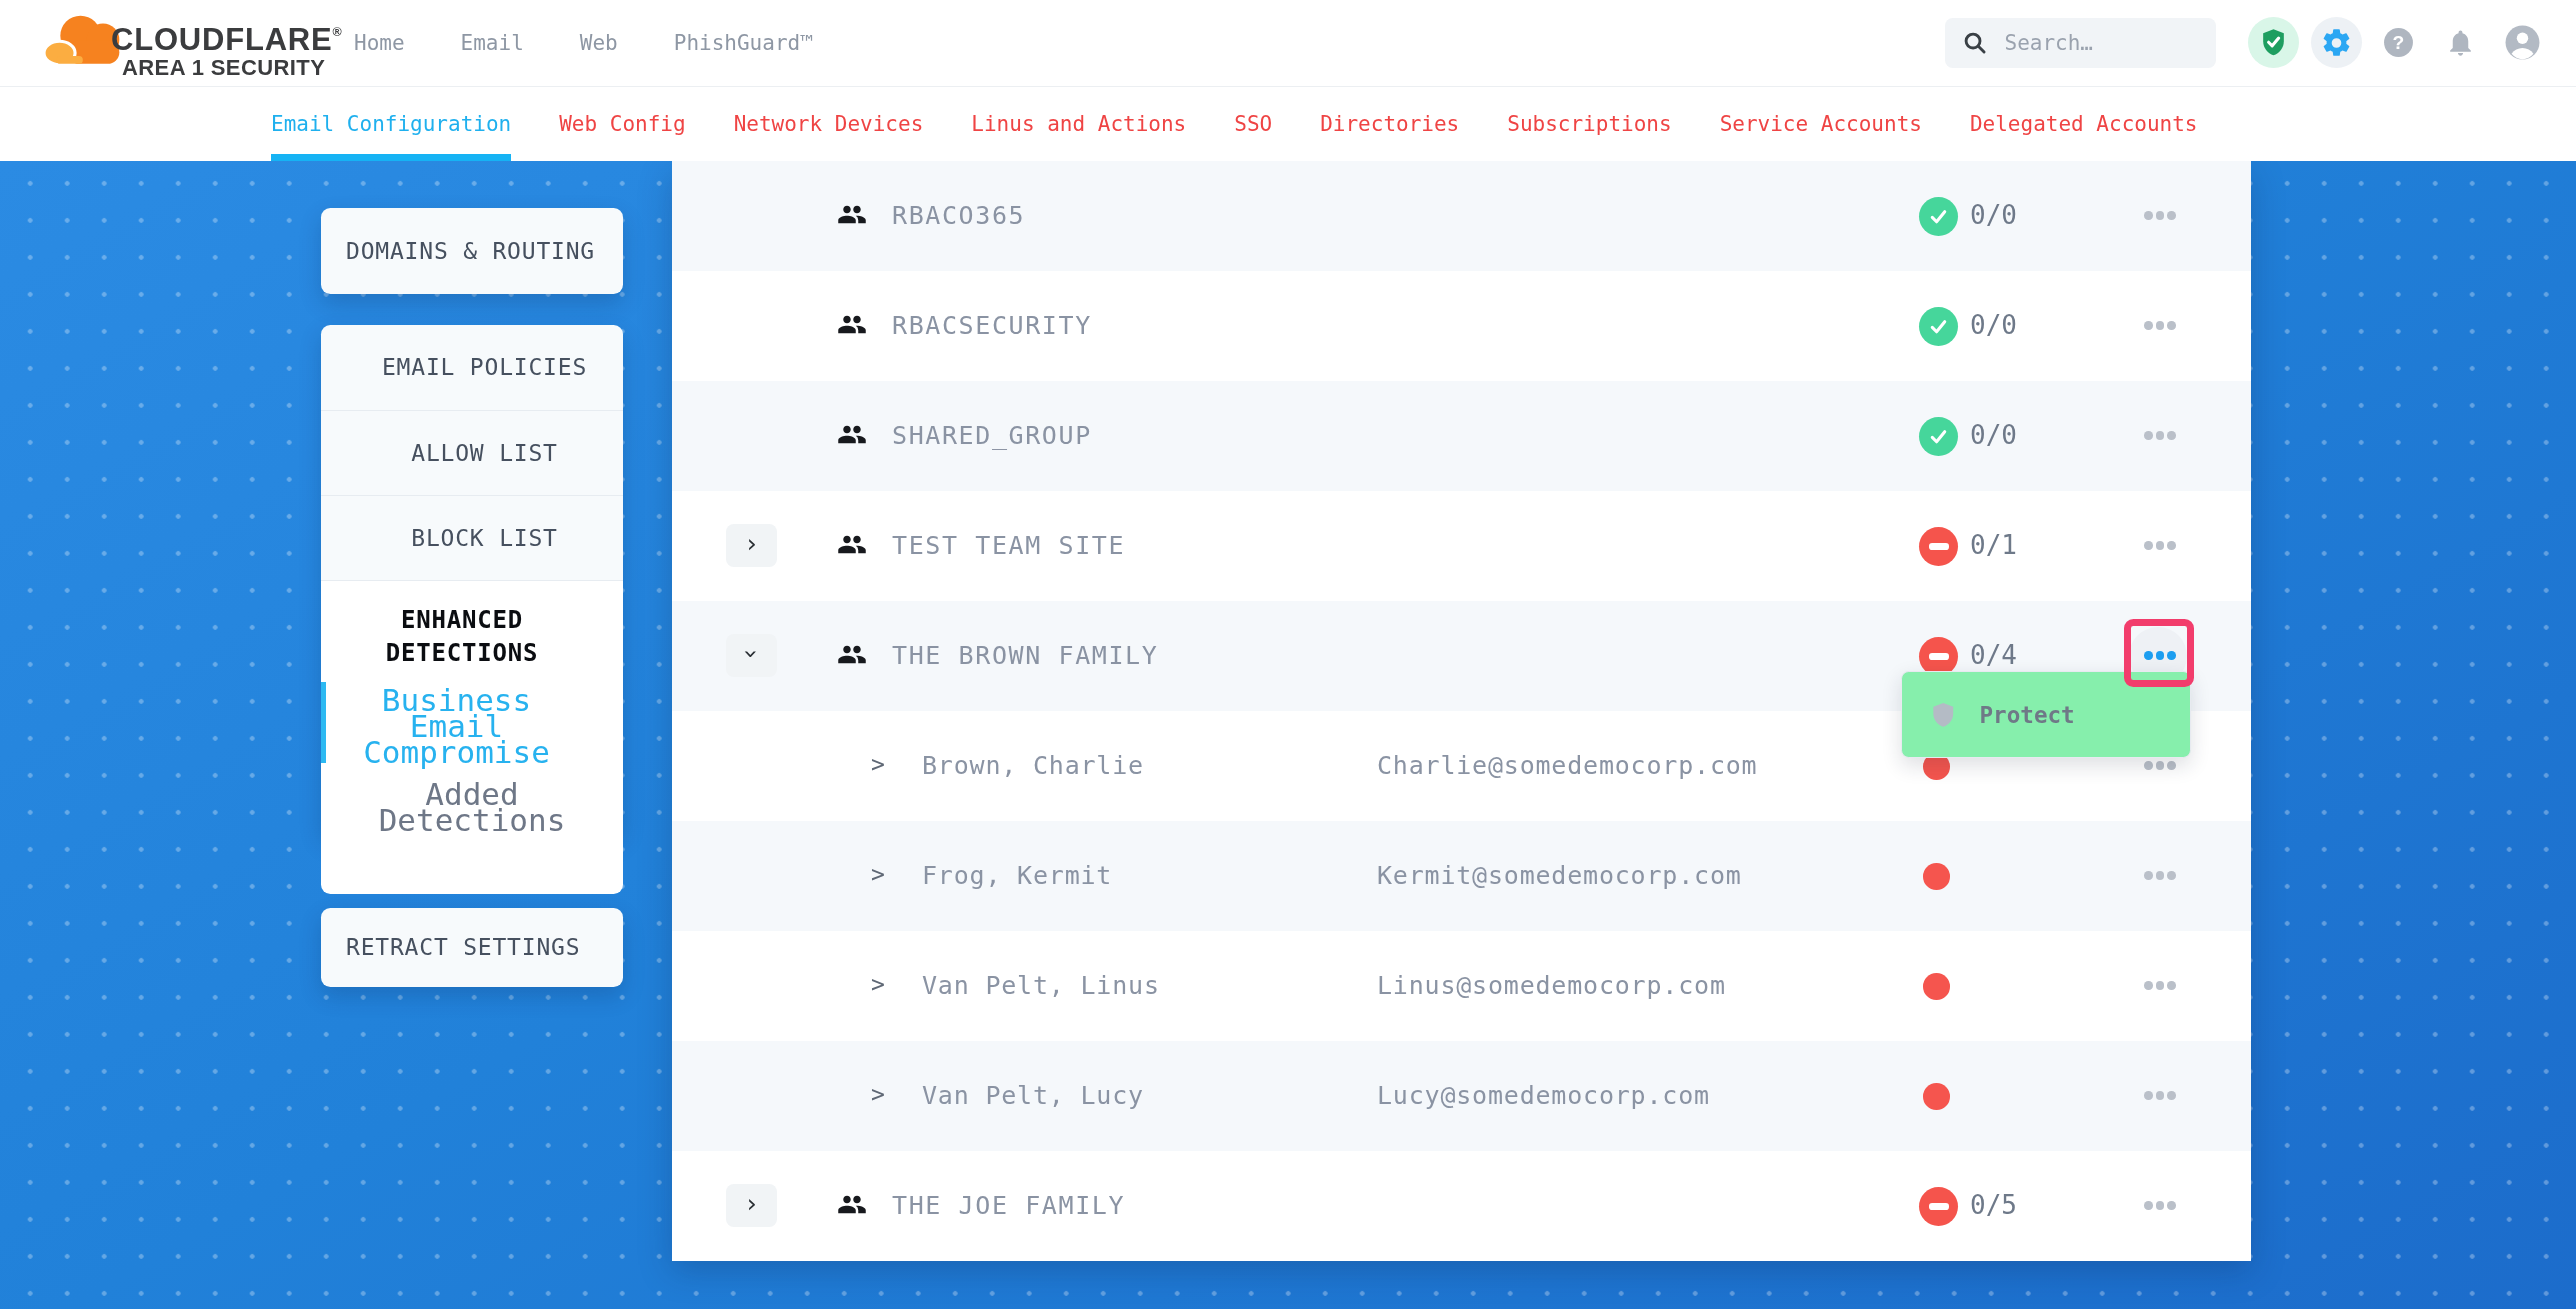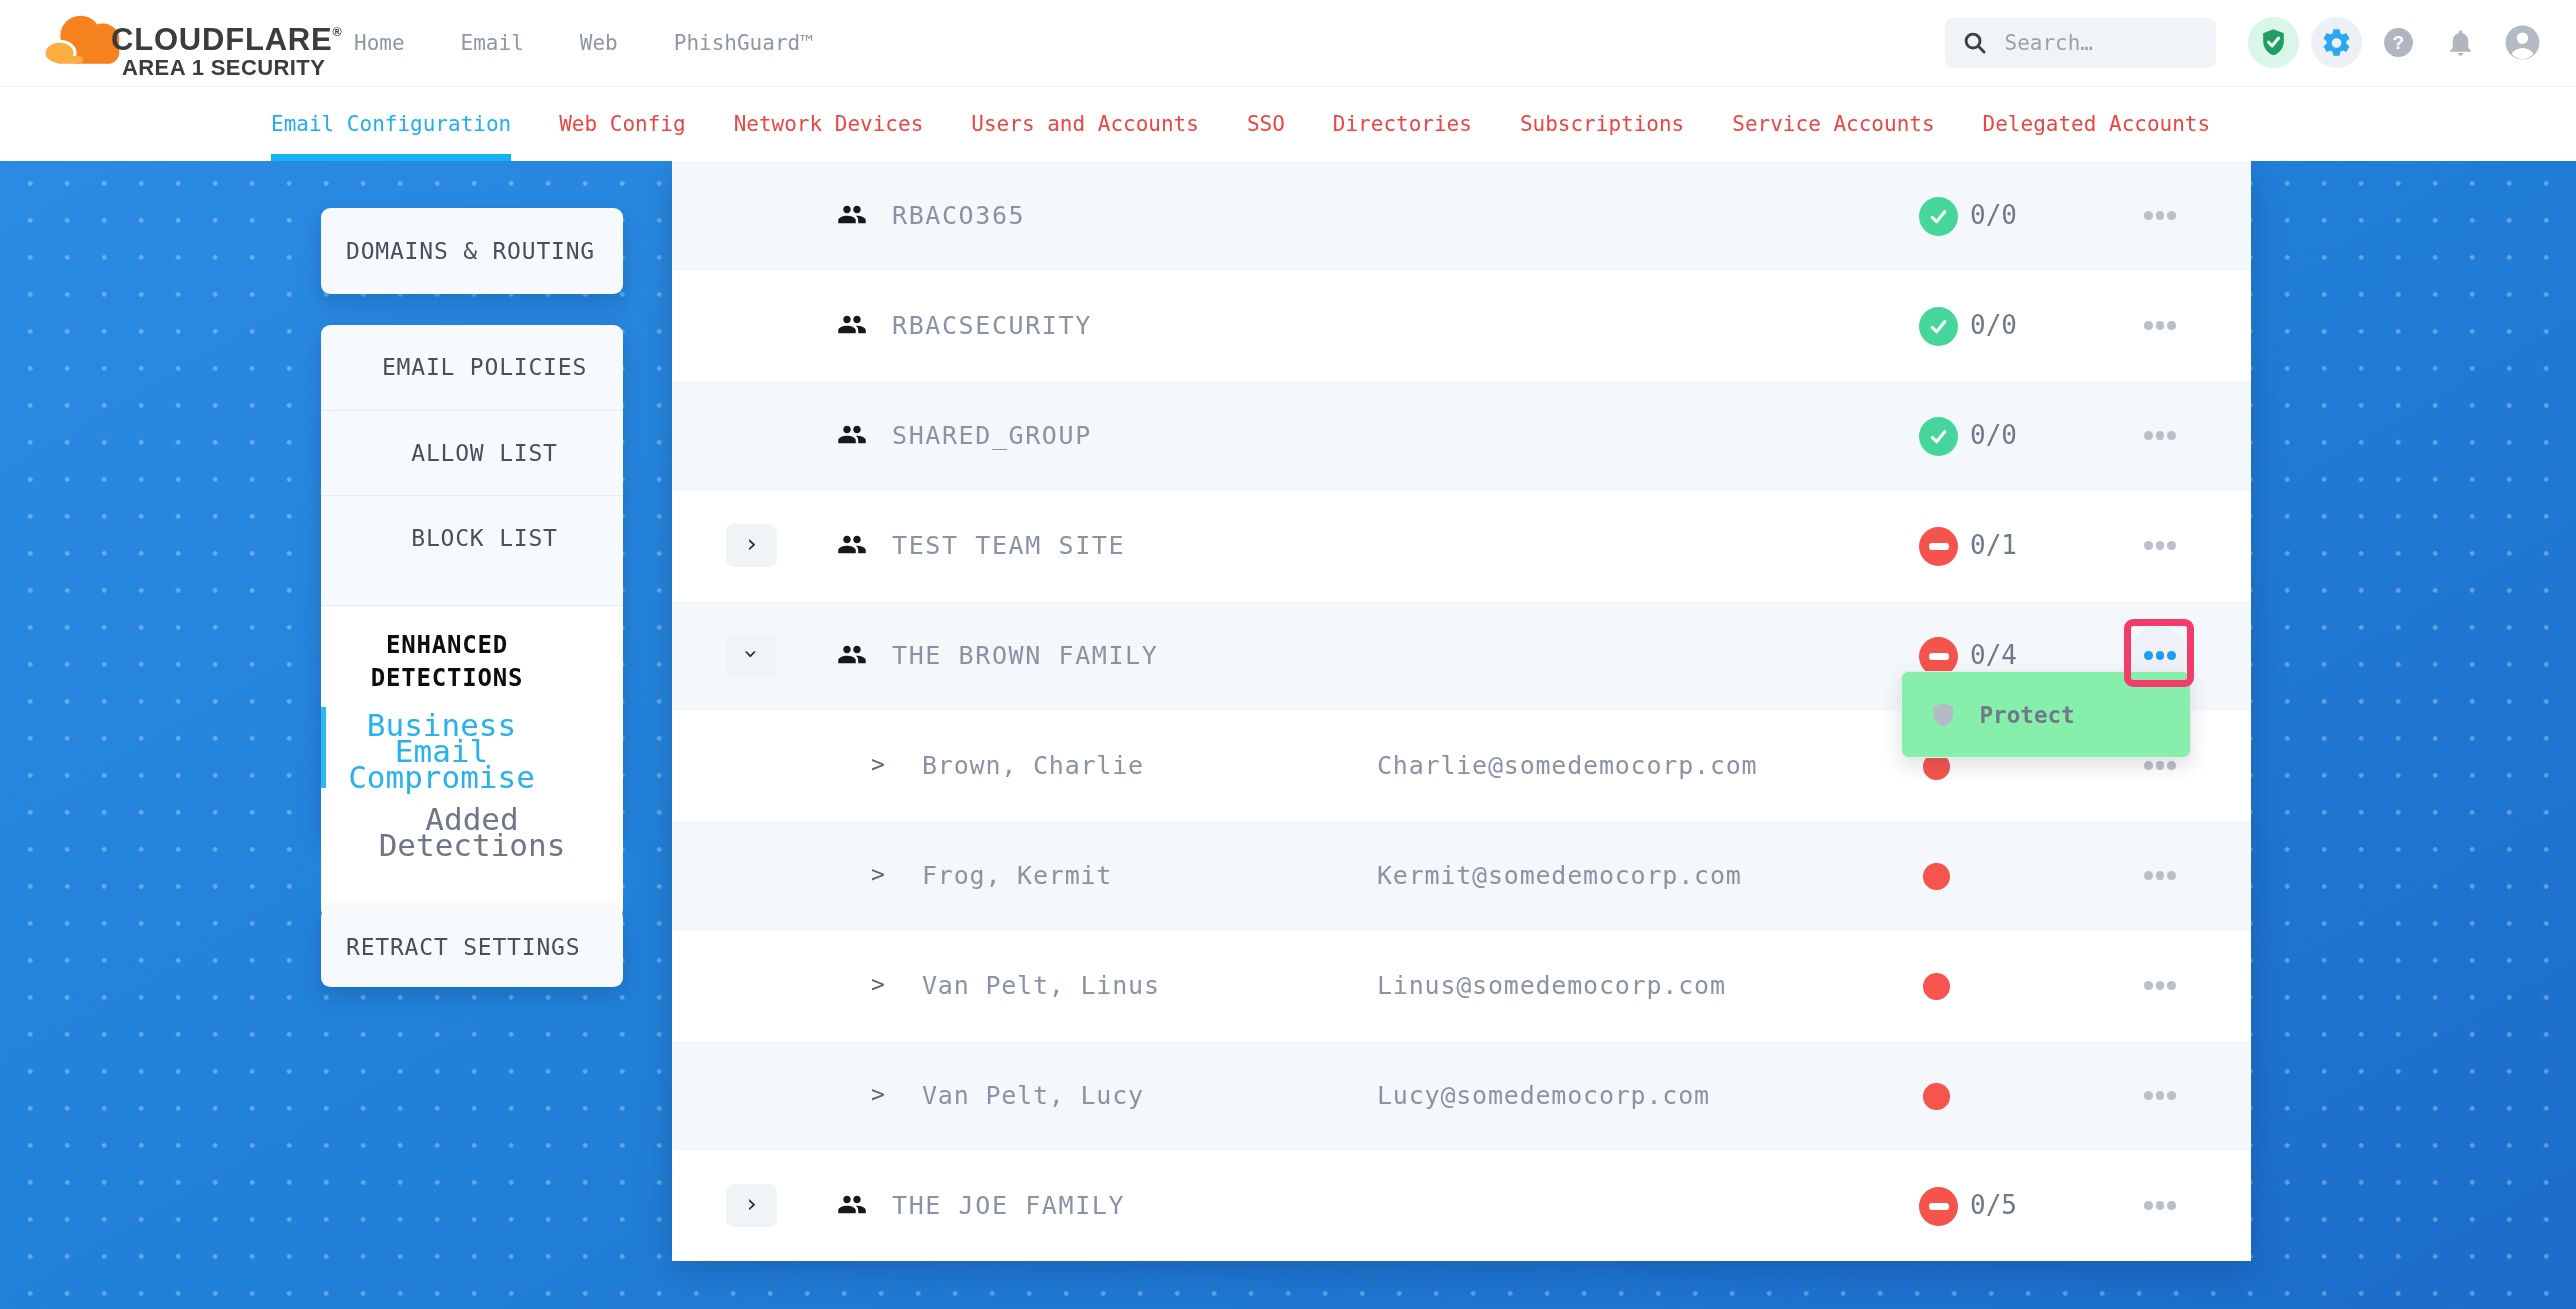--- a/index.html
+++ b/index.html
@@ -53,21 +53,21 @@
         box-shadow:0 9.3px 22px rgba(10,35,80,.20);font-size:23px;color:#46505F;z-index:2;}
   .card1{top:47px;height:86px;}
   .card2{top:164px;height:509px;text-align:center;}
   .card3{top:747px;height:79px;}
   .srow{height:85px;line-height:85px;padding-left:25px;letter-spacing:0.8px;cursor:pointer;
         border-top:1.6px solid #E7ECF1;box-sizing:border-box;white-space:nowrap;}
   .card .srow:first-child{border-top:0;}
   .card1 .srow{height:86px;line-height:86px;}
   .card3 .srow{height:79px;line-height:79px;}
   .ssection{position:relative;background:#fff;height:314px;border-top:1.6px solid #E7ECF1;
-        border-radius:0 0 9.3px 9.3px;padding:23px 25px;box-sizing:border-box;margin-top:25px;}
+        border-radius:0 0 9.3px 9.3px;padding:23px 40px;box-sizing:border-box;}
   .stitle{font-weight:bold;color:#0B0D11;font-size:24px;line-height:33px;letter-spacing:0.8px;
         max-width:202px;cursor:pointer;}
   .ssub{font-size:31px;line-height:26px;color:#6E7787;cursor:pointer;}
   .ssub.active{color:#27B2EF;margin-top:17px;max-width:191px;}
   .ssub.added{margin-top:15.6px;}
   .active-bar{position:absolute;left:0;top:101px;width:5.4px;height:81px;background:#2CB9F2;}
 
   
   .panel{position:absolute;left:672px;top:0;width:1579px;height:1097px;background:#fff;z-index:1;
          box-shadow:0 12.5px 31px rgba(10,35,80,.25);}
@@ -163,21 +163,21 @@
         <circle cx="12" cy="9.2" r="3.7" fill="#fff"></circle>
         <path d="M4.9,19.3a8.6,8.6,0,0,1,14.2,0A10.9,10.9,0,0,1,12,23,10.9,10.9,0,0,1,4.9,19.3Z" fill="#fff"></path>
       </svg>
     </div>
   </header>
 
   <nav class="tabbar">
     <div class="tab active">Email Configuration</div>
     <div class="tab">Web Config</div>
     <div class="tab">Network Devices</div>
-    <div class="tab">Users and Accounts</div>
+    <div class="tab">Linus and Actions</div>
     <div class="tab">SSO</div>
     <div class="tab">Directories</div>
     <div class="tab">Subscriptions</div>
     <div class="tab">Service Accounts</div>
     <div class="tab">Delegated Accounts</div>
   </nav>
 
   <div class="canvas">
 
     <div class="card card1">

